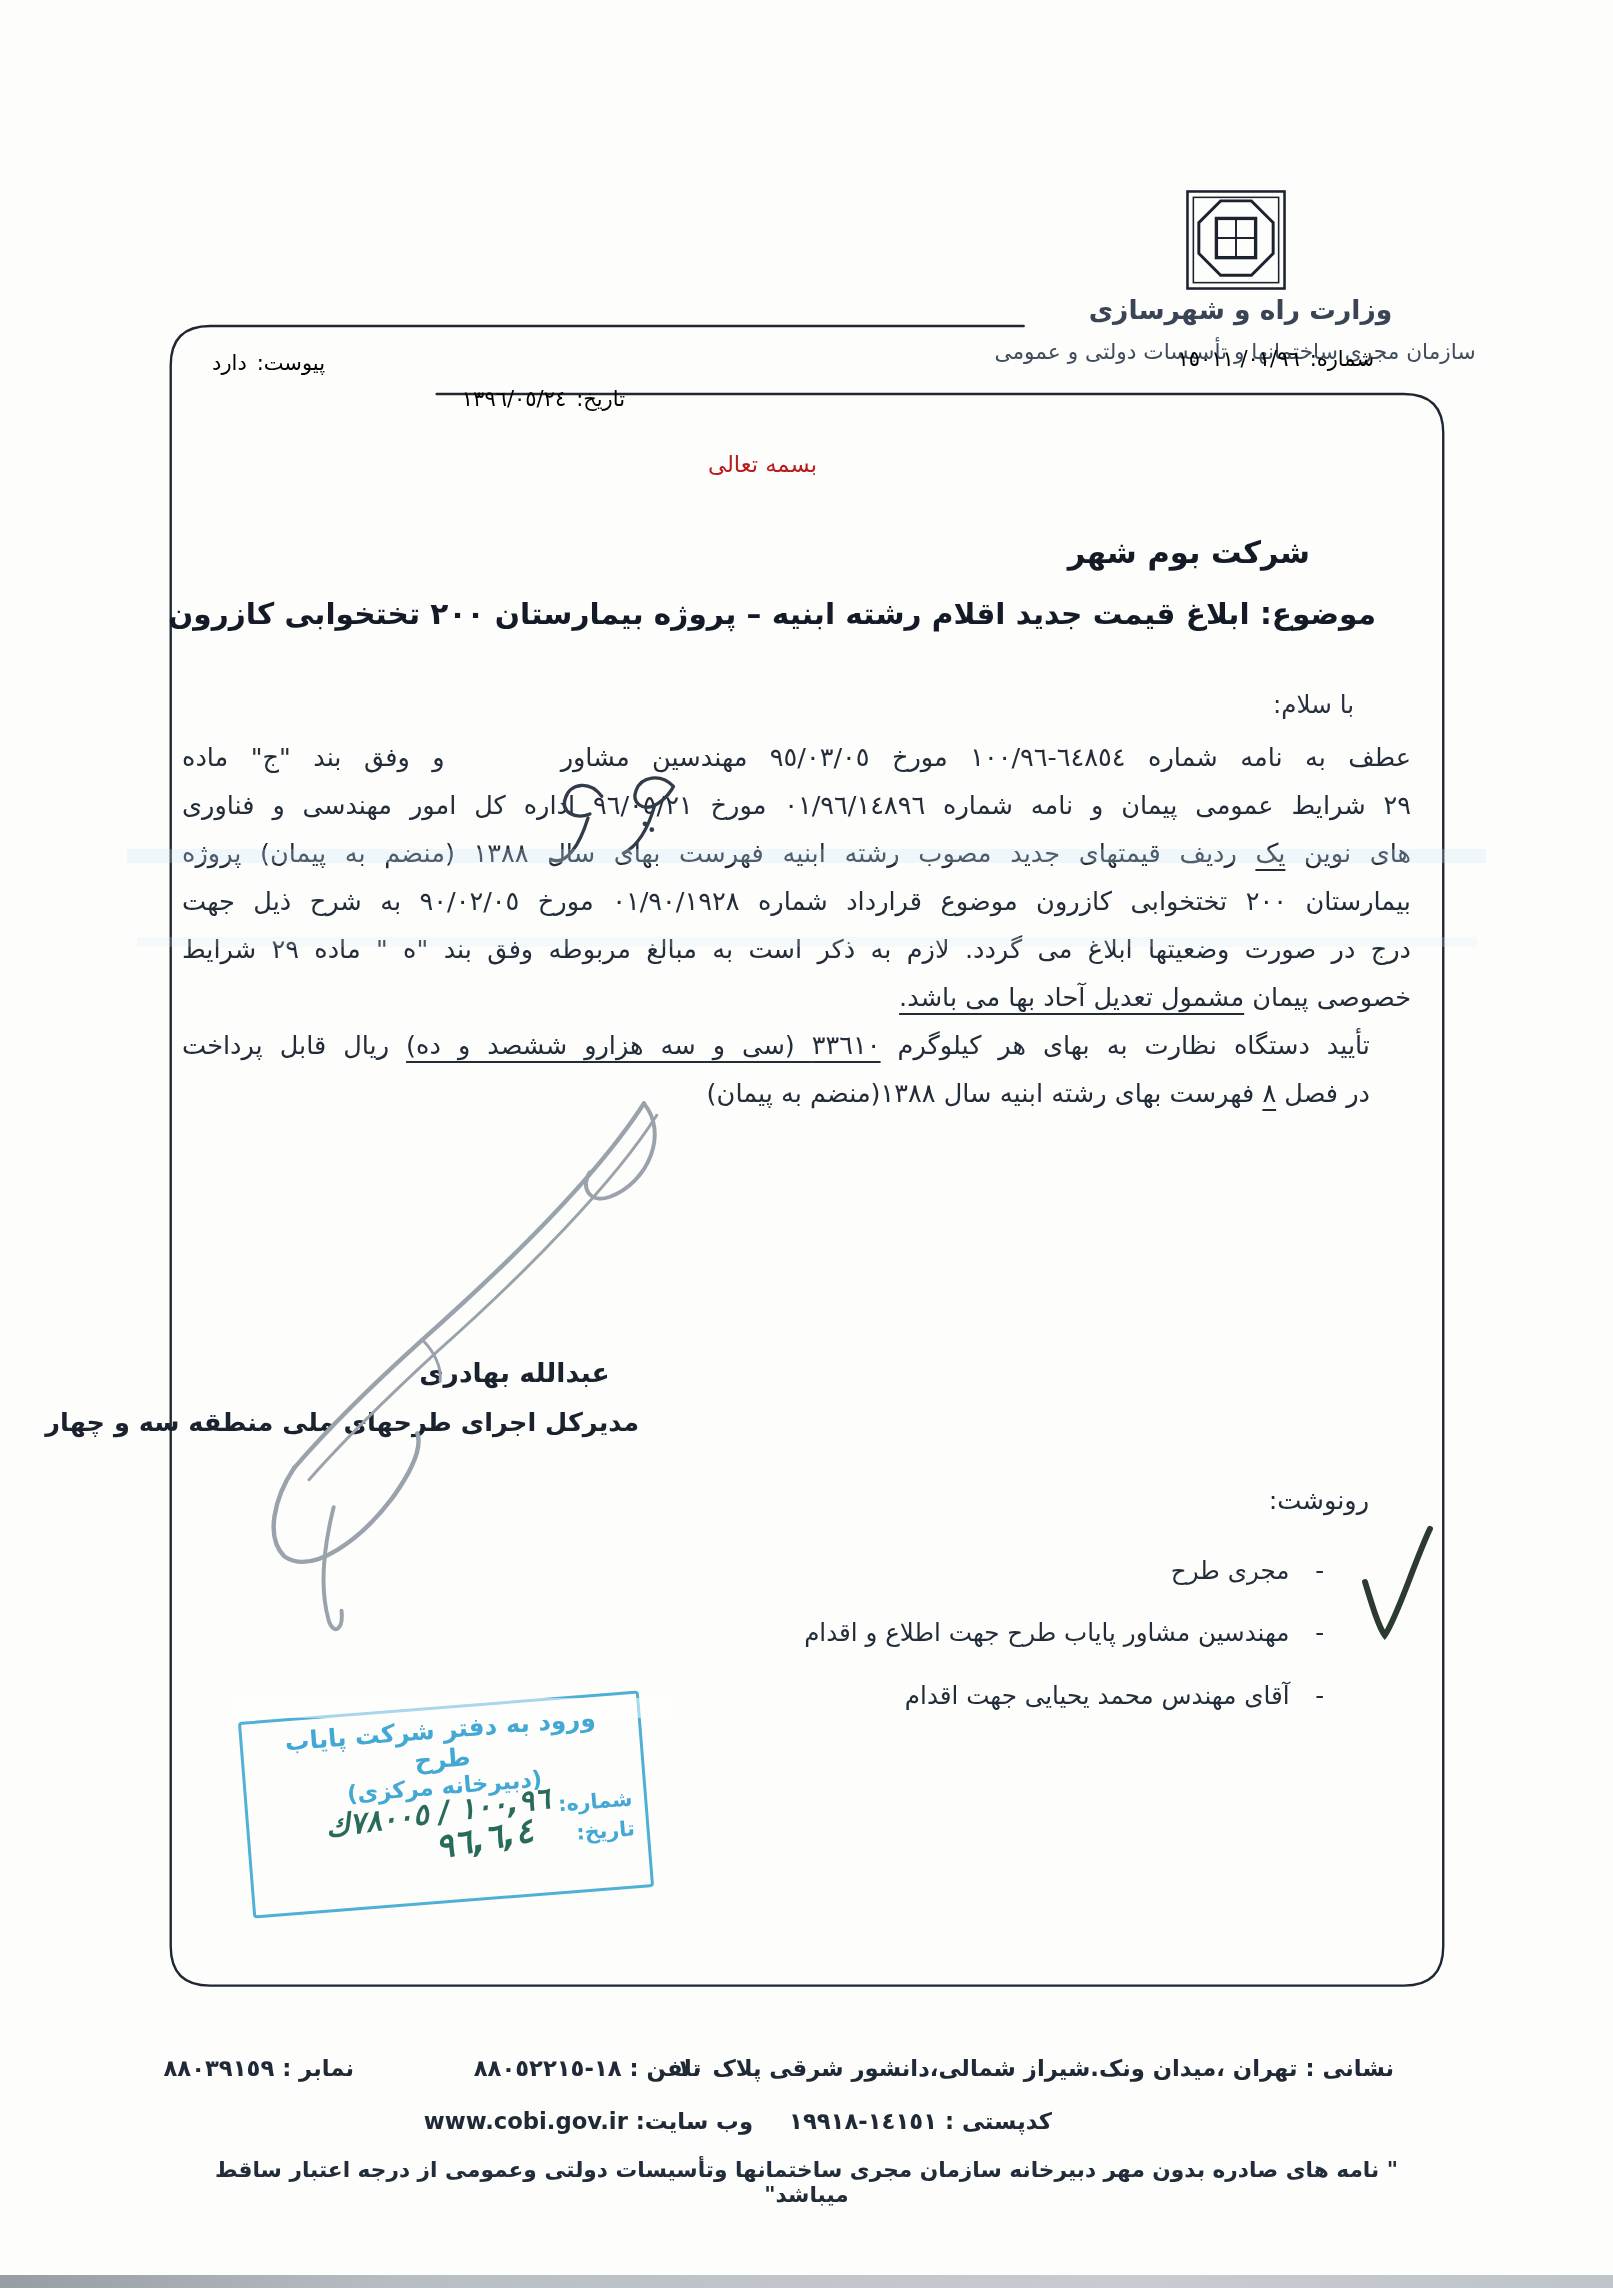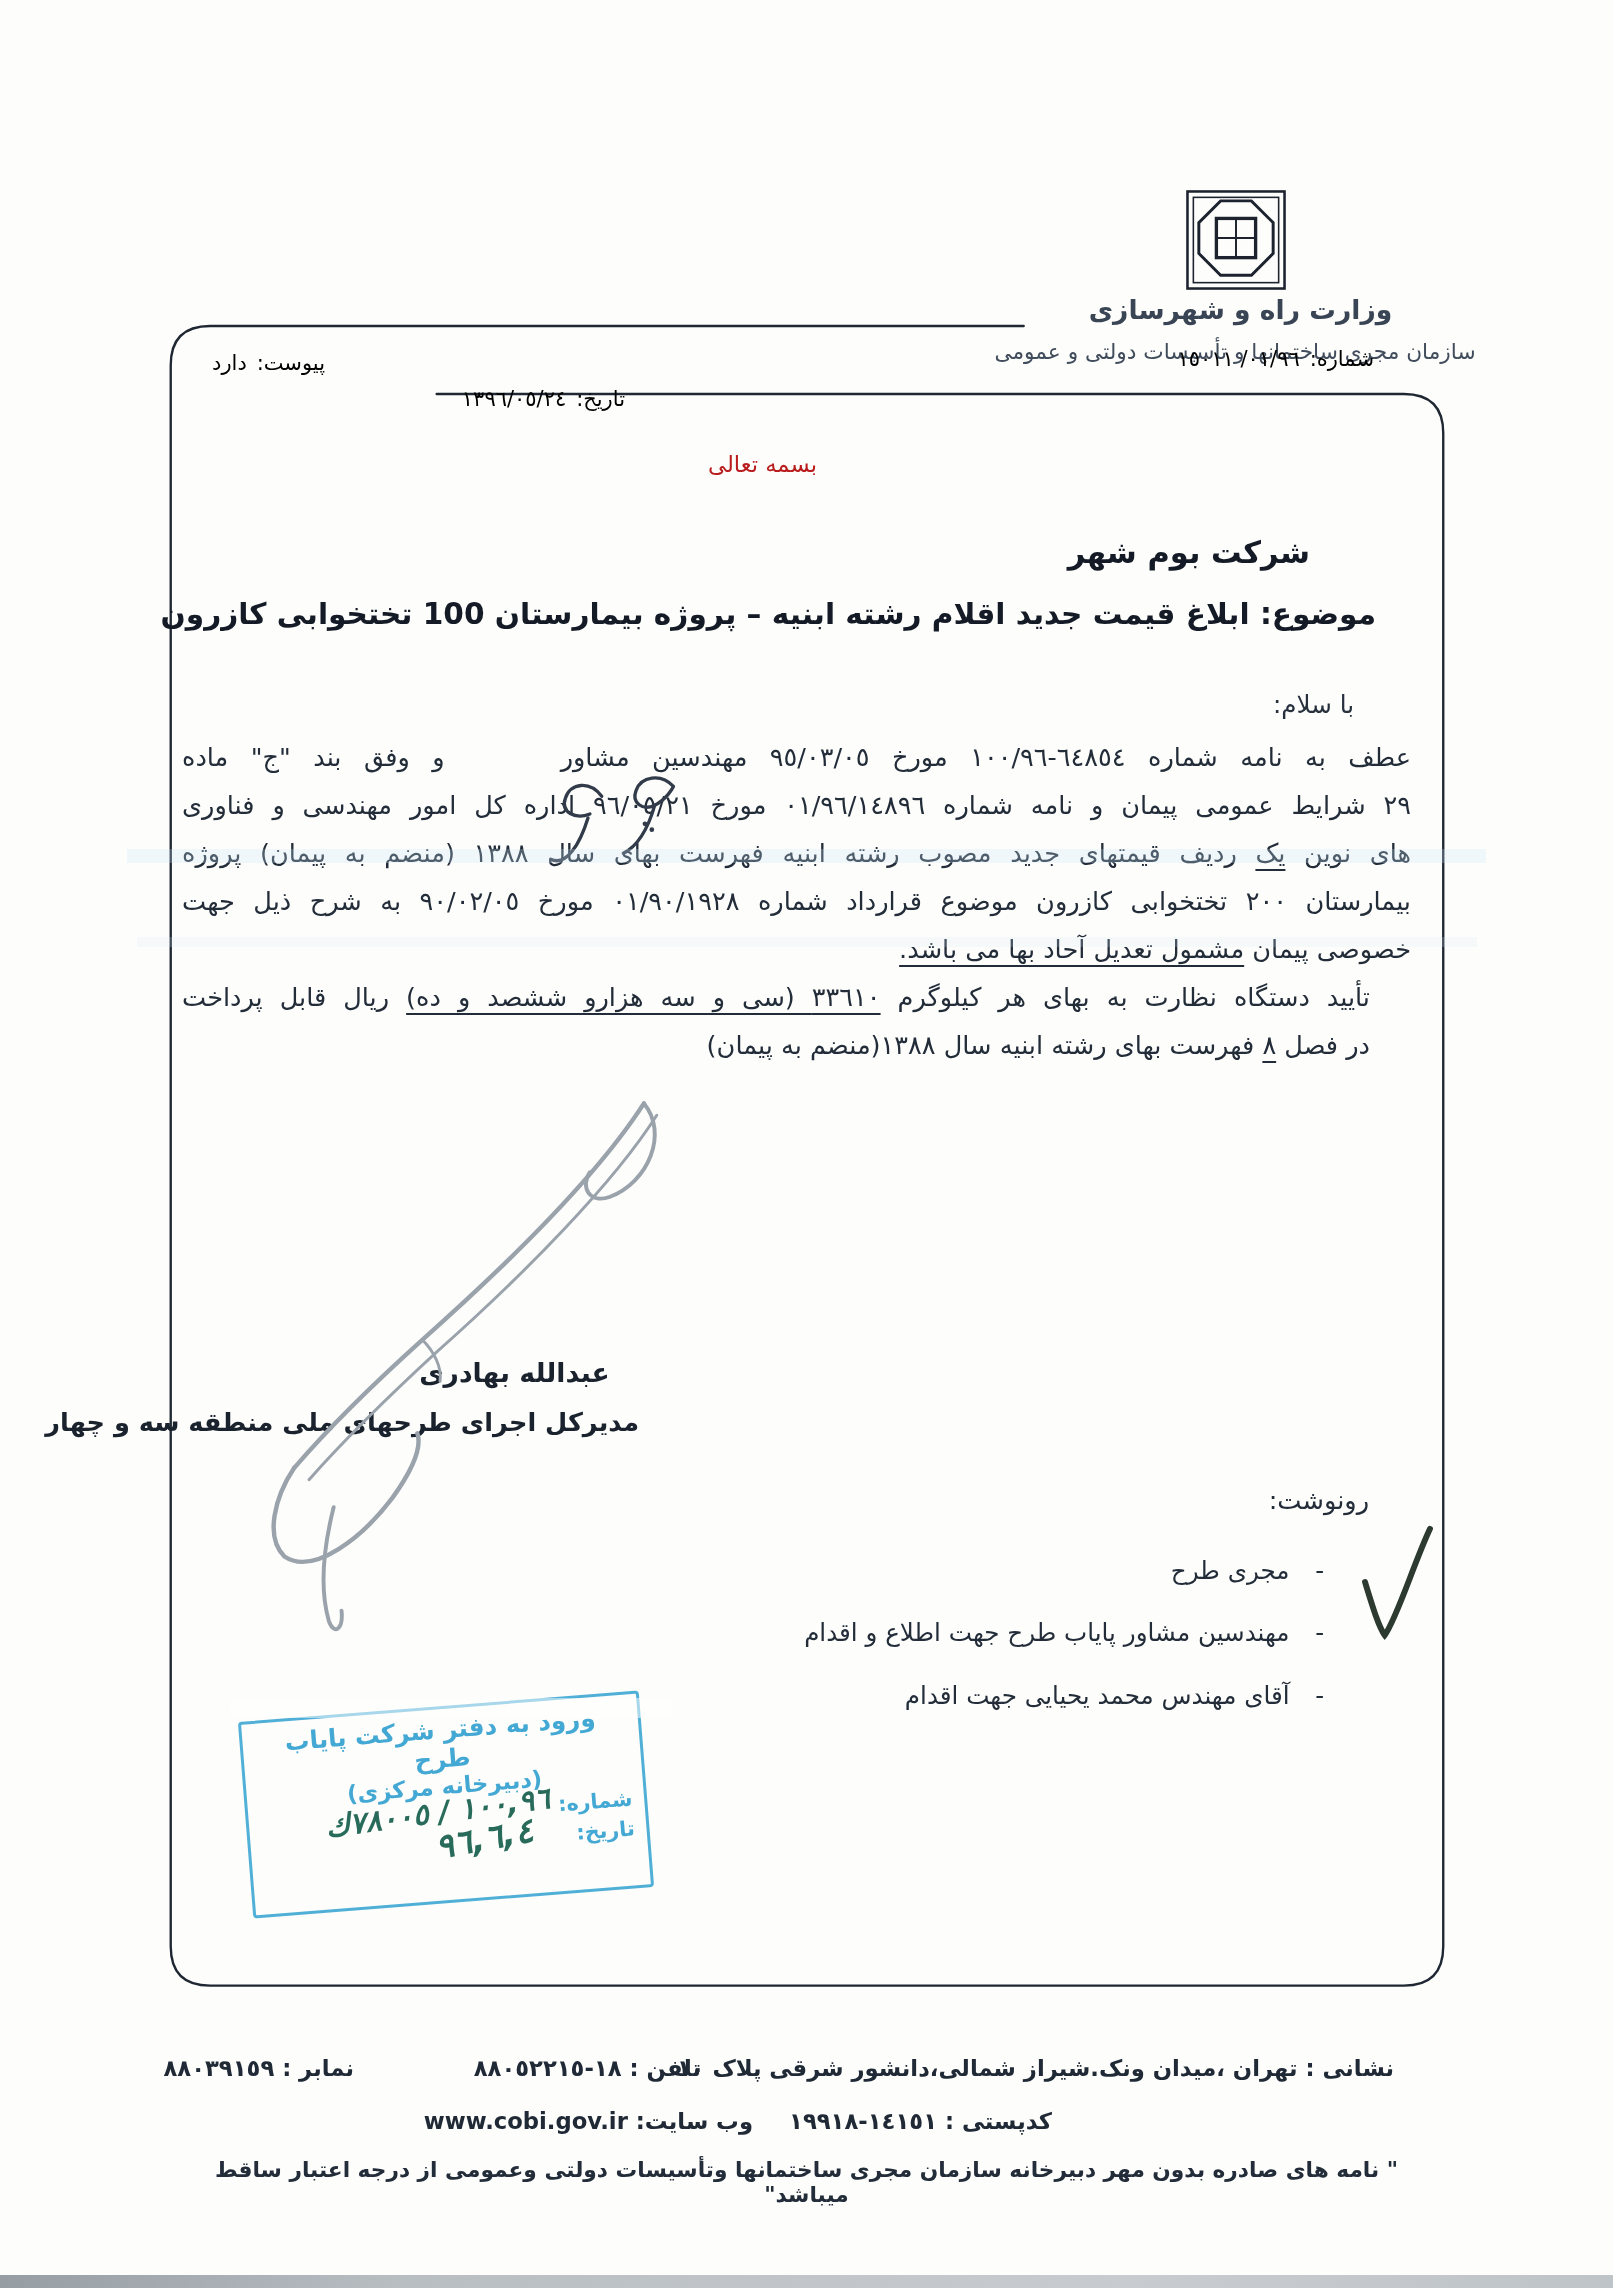--- a/index.html
+++ b/index.html
@@ -86,29 +86,30 @@
   <div class="abs field rtl" style="right:988px;top:347px;margin-top:40px;">
     <span class="lbl">تاریخ:</span><span class="num">١٣٩٦/٠٥/٢٤</span>
   </div>
   <div class="abs field rtl" style="right:1288px;top:351px;">
     <span class="lbl">پیوست:</span><span>دارد</span>
   </div>
 
   <div class="abs besmele rtl" style="left:665px;top:451px;width:197px;">بسمه تعالی</div>
 
   <div class="abs recipient rtl" style="right:303px;top:535px;">شرکت بوم شهر</div>
-  <div class="abs subject rtl" style="right:237px;top:597px;">موضوع: ابلاغ قیمت جدید اقلام رشته ابنیه – پروژه بیمارستان 100 تختخوابی کازرون</div>
+  <div class="abs subject rtl" style="right:237px;top:597px;">موضوع: ابلاغ قیمت جدید اقلام رشته ابنیه – پروژه بیمارستان ٢٠٠ تختخوابی کازرون</div>
 
   <div class="abs salut rtl" style="right:259px;top:690px;">با سلام:</div>
 
   <div id="bodyblock" class="abs rtl">
     <div class="bline"><span>عطف به نامه شماره ⁦٦٤٨٥٤-١٠٠/٩٦⁩ مورخ ⁦٩٥/٠٣/٠٥⁩ مهندسین مشاور</span><span class="gap"></span><span>و وفق بند "ج" ماده</span></div>
     <div class="bline"><span>٢٩ شرایط عمومی پیمان و نامه شماره ⁦٠١/٩٦/١٤٨٩٦⁩ مورخ ⁦٩٦/٠٥/٢١⁩ اداره کل امور مهندسی و فناوری</span></div>
     <div class="bline"><span>های نوین</span> <span class="u">یک</span> <span>ردیف قیمتهای جدید مصوب رشته ابنیه فهرست بهای سال ١٣٨٨ (منضم به پیمان) پروژه</span></div>
     <div class="bline"><span>بیمارستان ٢٠٠ تختخوابی کازرون موضوع قرارداد شماره ⁦٠١/٩٠/١٩٢٨⁩ مورخ ⁦٩٠/٠٢/٠٥⁩ به شرح ذیل جهت</span></div>
+    <div class="bline"><span>درج در صورت وضعیتها ابلاغ می گردد. لازم به ذکر است به مبالغ مربوطه وفق بند "ه " ماده ٢٩ شرایط</span></div>
     <div class="bline short"><span>خصوصی پیمان</span> <span class="u">مشمول تعدیل آحاد بها می باشد.</span></div>
     <div class="bline ind"><span>تأیید دستگاه نظارت به بهای هر کیلوگرم</span> <span class="u">⁦٣٣٦١٠⁩ (سی و سه هزارو ششصد و ده)</span> <span>ریال قابل پرداخت</span></div>
     <div class="bline ind short"><span>در فصل</span> <span class="u">٨</span> <span>فهرست بهای رشته ابنیه سال ١٣٨٨(منضم به پیمان)</span></div>
   </div>
 
   <svg class="abs" style="left:532px;top:749px;" width="167" height="128" viewBox="0 0 170 130">
     <g fill="none" stroke="#313b49" stroke-width="3.4" stroke-linecap="round">
       <path d="M 145 38 C 132 24 112 28 107 42 C 102 55 114 63 126 57 C 138 51 144 40 145 38"></path>
       <path d="M 126 57 C 120 78 110 98 94 106"></path>
       <path d="M 72 48 C 60 32 40 34 35 50 C 30 64 45 72 60 66"></path>

